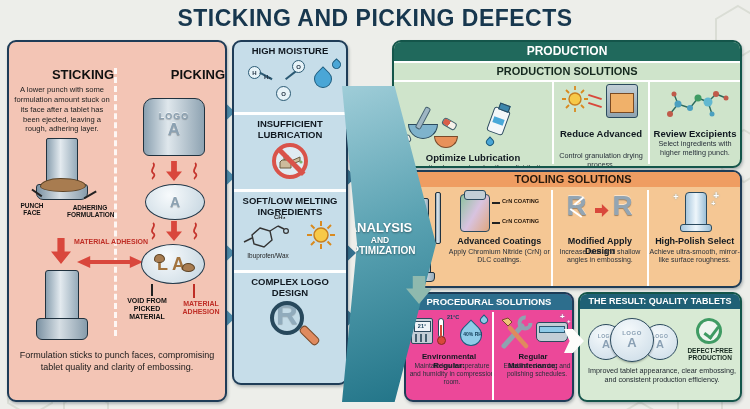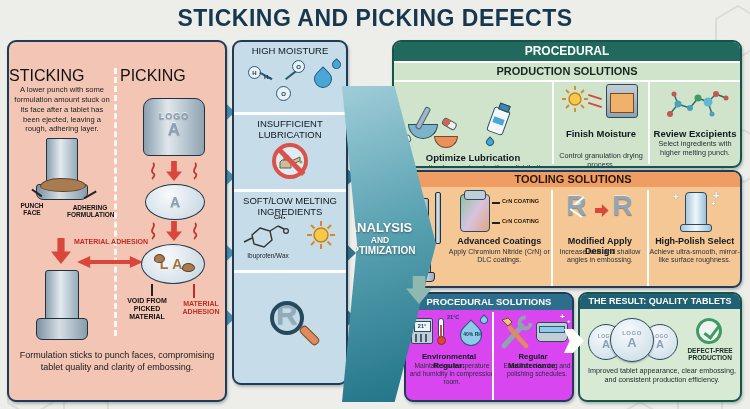--- a/index.html
+++ b/index.html
@@ -6,38 +6,38 @@
   body{width:750px;height:409px;position:relative;background:#edeeea;font-family:"Liberation Sans",sans-serif;overflow:hidden;color:#1a1a1a;}
   .abs{position:absolute;}
   .hexbg{position:absolute;left:0;top:0;z-index:0;pointer-events:none;}
   .title{position:absolute;top:5px;left:0;width:750px;text-align:center;font-size:23px;font-weight:bold;color:#17374e;letter-spacing:.5px;z-index:2;}
   .panel{position:absolute;border:2px solid #1e3c57;border-radius:9px;overflow:hidden;box-shadow:1px 2px 3px rgba(30,50,60,.3);z-index:2;box-sizing:border-box;}
   .phead{color:#fff;font-weight:bold;text-align:center;}
   
   #problem{left:7px;top:40px;width:220px;height:362px;background:#f3c5b5;}
   #problem .phead{background:#1e415f;font-size:12px;padding:3px 0 4px;}
   .vdash{position:absolute;left:105px;top:26px;height:268px;border-left:3px dashed rgba(255,255,255,.85);}
-  .colTitle{position:absolute;font-size:16px;font-weight:normal;text-align:left;color:#111;}
+  .colTitle{position:absolute;font-size:13px;font-weight:bold;text-align:right;color:#111;}
   .smalltxt{position:absolute;font-size:7.6px;line-height:1.3;text-align:center;color:#222;}
   .lbl{position:absolute;font-size:6.5px;font-weight:bold;line-height:1.15;text-align:center;color:#111;}
   .lbl.red{color:#bf2e26;}
   .metal{background:linear-gradient(90deg,#8aa0b0,#e3eaef 45%,#96abba);border:1.5px solid #20323f;box-sizing:border-box;}
   .redArrowD{position:absolute;background:#d9473c;clip-path:polygon(32% 0,68% 0,68% 52%,100% 52%,50% 100%,0 52%,32% 52%);}
   .dblArrow{position:absolute;background:#d9473c;clip-path:polygon(0 50%,20% 0,20% 33%,80% 33%,80% 0,100% 50%,80% 100%,80% 67%,20% 67%,20% 100%);}
   .tablet{position:absolute;border:1.5px solid #22394a;border-radius:50%;background:radial-gradient(circle at 40% 30%,#f7fafc,#c3d4df);text-align:center;}
   .embTxt{color:#8ba1b2;font-weight:bold;text-shadow:0 1px 1px rgba(0,0,0,.25),0 -1px 0 rgba(255,255,255,.6);}
   .brownTxt{color:#a3743f;font-weight:bold;}
   .powder{position:absolute;background:#a87c50;border:1px solid #5e4426;border-radius:45% 55% 50% 50%/60% 55% 45% 40%;}
   .sq{position:absolute;}
   
   #causes{left:232px;top:40px;width:116px;height:345px;background:#c6dde9;}
   #causes .phead{background:#3e86ac;font-size:11px;line-height:1.15;padding:3px 6px 4px;border-bottom:3px solid #fff;}
   .cause{position:relative;text-align:center;}
   .cause+.cause{border-top:3px solid #fff;}
-  .cause .clabel{font-size:9.5px;font-weight:normal;padding-top:4px;line-height:1.12;color:#101820;}
+  .cause .clabel{font-size:9.5px;font-weight:bold;padding-top:4px;line-height:1.12;color:#101820;}
   .atom{position:absolute;border-radius:50%;background:#e7f3f8;border:1.5px solid #2b5a74;font-size:6px;font-weight:bold;color:#234;display:flex;align-items:center;justify-content:center;box-sizing:border-box;}
   .bond{position:absolute;height:1.5px;background:#2b5a74;}
   .drop{position:absolute;background:#4aa6d6;border:1.5px solid #1d5c7e;border-radius:0 50% 50% 50%;transform:rotate(45deg);box-sizing:border-box;}
   .ban{position:absolute;width:36px;height:36px;border:4px solid #d9534a;border-radius:50%;background:rgba(255,255,255,.45);box-sizing:border-box;}
   .ban::after{content:"";position:absolute;left:-3px;top:12px;width:36px;height:5px;background:#d9534a;transform:rotate(45deg);}
   .magR{position:absolute;font-size:30px;font-weight:bold;color:#7d98ab;text-shadow:0 1px 1px rgba(0,0,0,.3);}
   .magRing{position:absolute;width:34px;height:34px;border:4px solid #27485c;border-radius:50%;background:rgba(190,215,228,.3);box-sizing:border-box;}
   .magHandle{position:absolute;width:21px;height:7px;background:#e08a5e;border:1.5px solid #7a4a2a;border-radius:4px;transform:rotate(45deg);}
   .smArrow{position:absolute;width:22px;height:20px;background:#4f8dac;clip-path:polygon(0 30%,52% 30%,52% 0,100% 50%,52% 100%,52% 70%,0 70%);z-index:1;}
   .smArrow.dk{background:#35708e;}
@@ -57,21 +57,21 @@
   #tooling{left:404px;top:170px;width:338px;height:118px;background:#f5c794;}
   #tooling .phead{background:#ef9d62;color:#26180c;font-size:11px;padding:1px 0 2px;}
   .toolRow{position:absolute;left:42px;top:18px;right:0;bottom:0;display:flex;}
   .toolCol{position:relative;box-sizing:border-box;text-align:center;}
   .toolCol+.toolCol{border-left:2px solid #fff;}
   .coatLbl{position:absolute;font-size:5.6px;font-weight:bold;text-align:left;color:#26180c;line-height:1.1;}
   .steelR{font-weight:bold;color:#93a5b3;text-shadow:0 1px 1px rgba(0,0,0,.35),0 -1px 0 rgba(255,255,255,.5);}
   .redArrowR{position:absolute;background:#d9483b;clip-path:polygon(0 30%,52% 30%,52% 0,100% 50%,52% 100%,52% 70%,0 70%);}
   .spark{position:absolute;color:#fff;font-weight:bold;text-shadow:0 0 2px #6fa0b8;}
   
-  #procedural{left:404px;top:292px;width:170px;height:110px;background:#d946ef;}
+  #procedural{left:404px;top:292px;width:170px;height:110px;background:#ec4899;}
   #procedural .phead{background:#2d6e8d;font-size:9.5px;padding:2px 0 3px;}
   .procRow{position:absolute;left:0;top:18px;right:0;bottom:0;display:flex;}
   .procCol{position:relative;box-sizing:border-box;text-align:center;}
   .procCol+.procCol{border-left:2px solid #fff;}
   .procTitle{position:absolute;left:0;width:100%;font-size:7.8px;font-weight:bold;color:#101820;}
   .procDesc{position:absolute;left:0;width:100%;font-size:6.7px;line-height:1.18;color:#28303a;}
   .tinyTxt{position:absolute;font-size:5.5px;font-weight:bold;color:#15405c;}
   
   #result{left:578px;top:292px;width:164px;height:110px;background:#d8ead4;border-color:#14554a;}
   #result .phead{background:#1f6075;font-size:9px;padding:2px 0 3px;}
@@ -143,21 +143,21 @@
     </svg>
   <div class="redArrowD" style="left:157px;top:179px;width:16px;height:20px;"></div>
   <svg class="sq" style="left:182px;top:180px;" width="8" height="18">
       <path d="M4 1 C 8 4,0 8,4 11 C 8 14,2 16,4 17" stroke="#c5352e" stroke-width="1.8" fill="none"></path>
     </svg>
 
   <div class="lbl red" style="left:62px;top:196px;width:80px;font-size:7px;">MATERIAL ADHESION</div>
   <div class="dblArrow" style="left:68px;top:214px;width:66px;height:12px;"></div>
 
   <div class="tablet" style="left:132px;top:202px;width:62px;height:38px;">
-    <span class="brownTxt" style="font-size:14px;line-height:38px;letter-spacing:4px;">LA</span>
+    <span class="brownTxt" style="font-size:18px;line-height:38px;letter-spacing:4px;">LA</span>
     <div class="powder" style="left:12px;top:9px;width:9px;height:7px;"></div>
     <div class="powder" style="left:40px;top:18px;width:11px;height:7px;"></div>
   </div>
   <div class="line" style="left:142px;top:242px;width:1.5px;height:12px;"></div>
   <div class="lbl" style="left:110px;top:255px;width:56px;font-size:7px;">VOID FROM PICKED MATERIAL</div>
   <div class="line" style="left:184px;top:242px;width:1.5px;height:14px;background:#bf2e26;"></div>
   <div class="lbl red" style="left:168px;top:258px;width:48px;font-size:7px;">MATERIAL ADHESION</div>
 
   <div class="smalltxt" style="left:8px;top:308px;width:200px;font-size:9px;color:#1a1a1a;">Formulation sticks to punch faces, compromising tablet quality and clarity of embossing.</div>
 </div>
@@ -209,34 +209,35 @@
     <svg style="position:absolute;left:72px;top:28px;" width="30" height="30">
       <g stroke="#d98a1f" stroke-width="2">
           <path d="M15 1 v5 M15 24 v5 M1 15 h5 M24 15 h5 M5 5 l3.5 3.5 M21.5 21.5 L25 25 M25 5 l-3.5 3.5 M8.5 21.5 L5 25"></path>
         </g>
       <circle cx="15" cy="15" r="7" fill="#f7c948" stroke="#c87f1f" stroke-width="1.5"></circle>
     </svg>
     <div class="tinyTxt" style="left:6px;top:60px;width:56px;font-size:6.4px;font-weight:normal;color:#222;text-align:center;">Ibuprofen/Wax</div>
   </div>
 
   <div class="cause" style="height:81px;">
+    <div class="clabel">COMPLEX LOGO DESIGN</div>
     <div class="magR" style="left:42px;top:24px;">R</div>
     <div class="magRing" style="left:36px;top:28px;"></div>
     <div class="magHandle" style="left:64px;top:58px;"></div>
   </div>
 </div>
 
 <div id="analysis">
   <div class="atxt" style="font-size:13px;">ANALYSIS</div>
   <div class="atxt" style="top:149px;font-size:8.5px;">AND</div>
   <div class="atxt" style="top:159px;font-size:10px;">OPTIMIZATION</div>
 </div>
 
 <div id="solutions" class="panel">
-  <div class="phead">PROCEDURAL</div>
+  <div class="phead">PRODUCTION</div>
   <div class="subhead">PRODUCTION SOLUTIONS</div>
   <div class="solRow">
     <div class="solCol" style="width:158px;margin-top:24px;">
 
       <div class="abs" style="left:14px;top:18px;width:30px;height:15px;background:#7fb3cc;border:1.5px solid #2b4a5e;border-radius:0 0 15px 15px;box-sizing:border-box;"></div>
       <div class="abs" style="left:26px;top:0px;width:3.5px;height:22px;background:#9fb6c4;border:1px solid #44606f;border-radius:2px;transform:rotate(28deg);"></div>
       <div class="abs" style="left:40px;top:30px;width:24px;height:12px;background:#e8915a;border:1.5px solid #7a4a2a;border-radius:0 0 12px 12px;box-sizing:border-box;"></div>
       <div class="abs" style="left:2px;top:30px;width:13px;height:5.5px;border-radius:3px;background:linear-gradient(90deg,#d95f4a 50%,#f5f1ea 50%);border:1px solid #44606f;transform:rotate(-20deg);"></div>
       <div class="abs" style="left:48px;top:14px;width:13px;height:5.5px;border-radius:3px;background:linear-gradient(90deg,#d95f4a 50%,#f5f1ea 50%);border:1px solid #44606f;transform:rotate(30deg);"></div>
 
@@ -253,21 +254,21 @@
         <g stroke="#d98a1f" stroke-width="1.8">
             <path d="M13 0 v4 M13 22 v4 M0 13 h4 M22 13 h4 M4 4 l3 3 M19 19 l3 3 M22 4 l-3 3 M7 19 l-3 3"></path>
           </g>
         <circle cx="13" cy="13" r="6" fill="#f7c948" stroke="#c87f1f" stroke-width="1.4"></circle>
       </svg>
       <div class="abs" style="left:34px;top:14px;width:14px;height:2px;background:#d9483b;transform:rotate(18deg);"></div>
       <div class="abs" style="left:34px;top:22px;width:14px;height:2px;background:#d9483b;transform:rotate(18deg);"></div>
       <div class="abs" style="left:52px;top:2px;width:32px;height:34px;background:linear-gradient(#c2ced6,#8fa3b0);border:1.5px solid #2b4a5e;border-radius:3px;box-sizing:border-box;">
         <div style="width:22px;height:18px;background:#f0b16a;border:1px solid #7a4a22;margin:8px auto 0;"></div>
       </div>
-      <div class="solTitle" style="top:46px;">Finish Moisture</div>
+      <div class="solTitle" style="top:46px;">Reduce Advanced</div>
       <div class="solDesc" style="top:70px;">Control granulation drying process.</div>
     </div>
     <div class="solCol" style="width:92px;">
       <svg style="position:absolute;left:10px;top:4px;" width="72" height="38">
         <g stroke="#2b6a5e" stroke-width="1.4" fill="none">
           <path d="M10 28 L18 18 L30 22 M18 18 L14 8 M30 22 L38 12 M38 12 L48 16 M48 16 L56 8 M48 16 L52 28 M56 8 L66 12"></path>
         </g>
         <circle cx="10" cy="28" r="3" fill="#c05a4a"></circle>
           <circle cx="18" cy="18" r="3.5" fill="#4aa0c0"></circle>
         <circle cx="14" cy="8" r="2.5" fill="#c05a4a"></circle>

